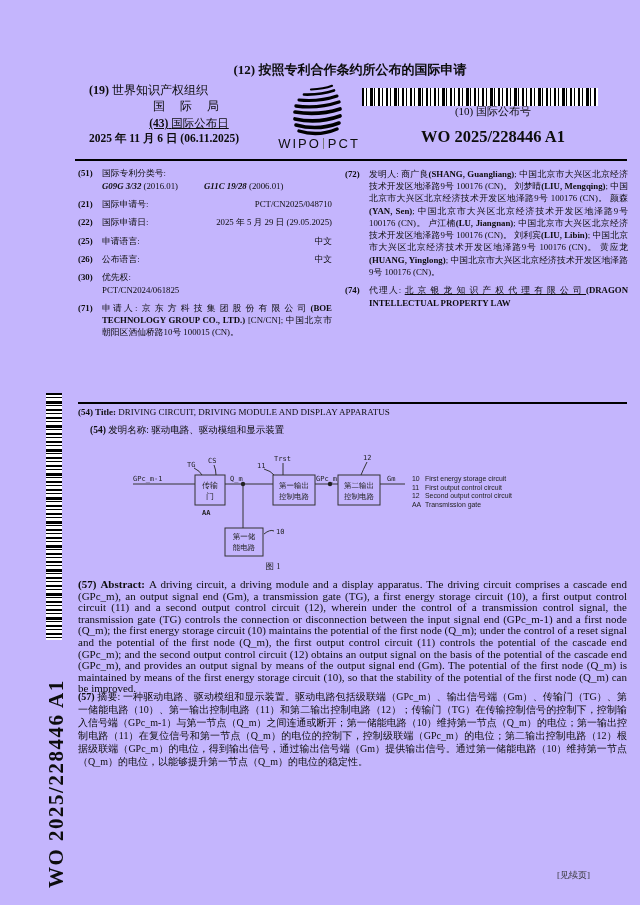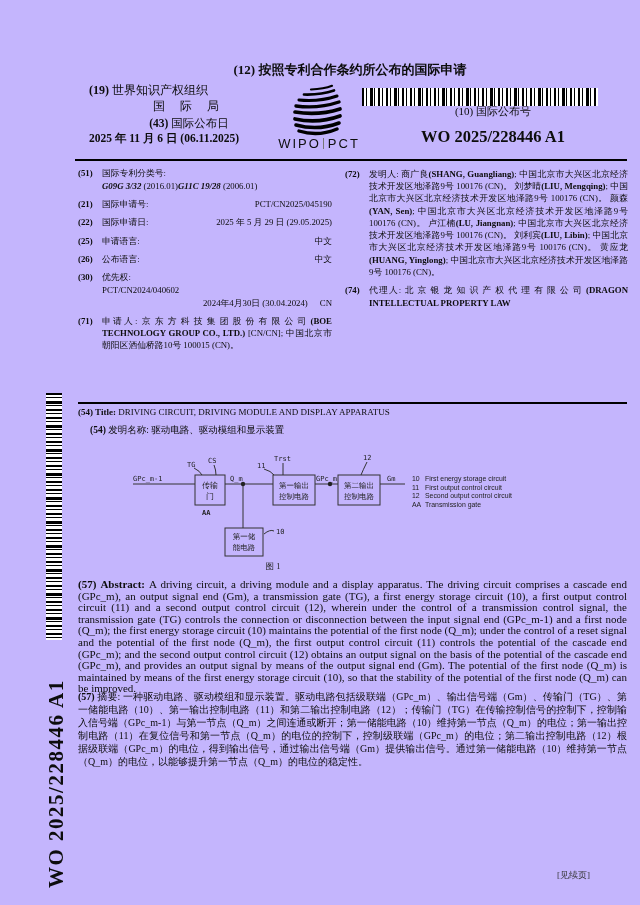--- a/index.html
+++ b/index.html
@@ -10,45 +10,45 @@
   }
   .abs{position:absolute;}
   .b{font-weight:bold;}
   .bi{font-weight:bold;font-style:italic;}
 
   
   .line12{top:61px;left:150px;width:400px;text-align:center;font-size:13px;font-weight:bold;}
   .hdr-left{top:84px;left:89px;width:200px;font-size:12px;line-height:1.0;}
   .hdr-org{white-space:nowrap;}
   .hdr-bureau{text-align:center;letter-spacing:6px;margin-top:4px;}
-  .hdr-pubdate-label{margin-top:6px;text-align:center;font-size:11.5px;white-space:nowrap;}
+  .hdr-pubdate-label{margin-top:6px;text-align:center;font-size:11.5px;white-space:nowrap;text-decoration:underline;}
   .hdr-pubdate{margin-top:3px;font-weight:bold;font-size:11.5px;white-space:nowrap;}
   .wipo-logo{top:84px;left:286px;width:62px;height:54px;}
   .wipo-text{top:136px;left:266px;width:106px;text-align:center;font-size:13px;font-weight:normal;
              font-family:"Liberation Sans","DejaVu Sans",sans-serif;letter-spacing:2px;white-space:nowrap;}
   .wipo-sep{display:inline-block;width:1px;height:11px;background:#777;margin:0 4px 0 2px;vertical-align:-1px;}
   .barcode-h{top:88px;left:362px;width:236px;height:18px;
     background:repeating-linear-gradient(90deg,#000 0 2px,#fff 2px 4px,#000 4px 5px,#fff 5px 8px,#000 8px 11px,#fff 11px 12px,#000 12px 13px,#fff 13px 16px,#000 16px 18px,#fff 18px 20px,#000 20px 21px,#fff 21px 24px);}
   .pubno-label{top:104px;left:388px;width:210px;text-align:center;font-size:11px;white-space:nowrap;}
   .pubno{top:127px;left:388px;width:210px;text-align:center;font-size:16.5px;font-weight:bold;white-space:nowrap;}
   .rule-main{top:159px;left:75px;width:552px;height:2.2px;background:#000;}
 
   
   .col-left{top:168px;left:78px;width:254px;font-size:8.8px;line-height:1.34;}
   .col-right{top:168px;left:345px;width:283px;font-size:8.8px;line-height:1.39;}
   .row{display:flex;margin-bottom:6.5px;}
   .row .num{width:24px;flex:none;font-weight:bold;}
   .row .body{flex:1;}
   .kv{display:flex;justify-content:space-between;}
-  .ipc-codes{display:flex;margin-top:1px;}
+  .ipc-codes{display:flex;gap:26px;margin-top:1px;}
   .prio-doc{margin-top:1px;}
   .prio-date{display:flex;justify-content:flex-end;gap:12px;margin-top:1px;}
   .just{text-align:justify;}
   .name-cn{letter-spacing:2px;}
-  .agent-cn{letter-spacing:3px;}
+  .agent-cn{letter-spacing:3px;text-decoration:underline;}
 
   
   .rule-thin{top:402px;left:78px;width:549px;height:1.5px;background:#000;}
   .title-en{top:407px;left:78px;width:549px;font-size:9px;white-space:nowrap;}
   .title-cn{top:424px;left:78px;width:549px;font-size:9.5px;white-space:nowrap;padding-left:12px;}
 
   
   .barcode-v{top:393px;left:46px;width:16px;height:247px;
     background:repeating-linear-gradient(180deg,#000 0 2px,#fff 2px 4px,#000 4px 5px,#fff 5px 8px,#000 8px 11px,#fff 11px 12px,#000 12px 13px,#fff 13px 16px,#000 16px 18px,#fff 18px 20px,#000 20px 21px,#fff 21px 24px);}
   .v-pubno{top:888px;left:44px;transform:rotate(-90deg);transform-origin:0 0;
@@ -112,21 +112,21 @@
         <div class="ipc-codes">
           <span><span class="bi">G09G 3/32</span> <span>(2016.01)</span></span>
           <span><span class="bi">G11C 19/28</span> <span>(2006.01)</span></span>
         </div>
       </div>
     </div>
     <div class="row">
       <span class="num">(21)</span>
       <div class="body kv">
           <span>国际申请号:</span>
-          <span>PCT/CN2025/045190</span>
+          <span>PCT/CN2025/048710</span>
         </div>
     </div>
     <div class="row">
       <span class="num">(22)</span>
       <div class="body kv">
           <span>国际申请日:</span>
           <span>2025 年 5 月 29 日 (29.05.2025)</span>
         </div>
     </div>
     <div class="row">
@@ -140,25 +140,21 @@
       <span class="num">(26)</span>
       <div class="body kv">
           <span>公布语言:</span>
           <span>中文</span>
         </div>
     </div>
     <div class="row">
       <span class="num">(30)</span>
       <div class="body">
         <div>优先权:</div>
-        <div class="prio-doc">PCT/CN2024/040602</div>
-        <div class="prio-date">
-            <span>2024年4月30日 (30.04.2024)</span>
-            <span>CN</span>
-          </div>
+        <div class="prio-doc">PCT/CN2024/061825</div>
       </div>
     </div>
     <div class="row">
       <span class="num">(71)</span>
       <div class="body just"><span>申请人: </span><span class="name-cn">京东方科技集团股份有限公司</span><span class="b">(BOE TECHNOLOGY GROUP CO., LTD.)</span><span> [CN/CN]; 中国北京市朝阳区酒仙桥路10号 100015 (CN)。</span></div>
     </div>
   </div>
 
   <div class="abs col-right">
     <div class="row">

